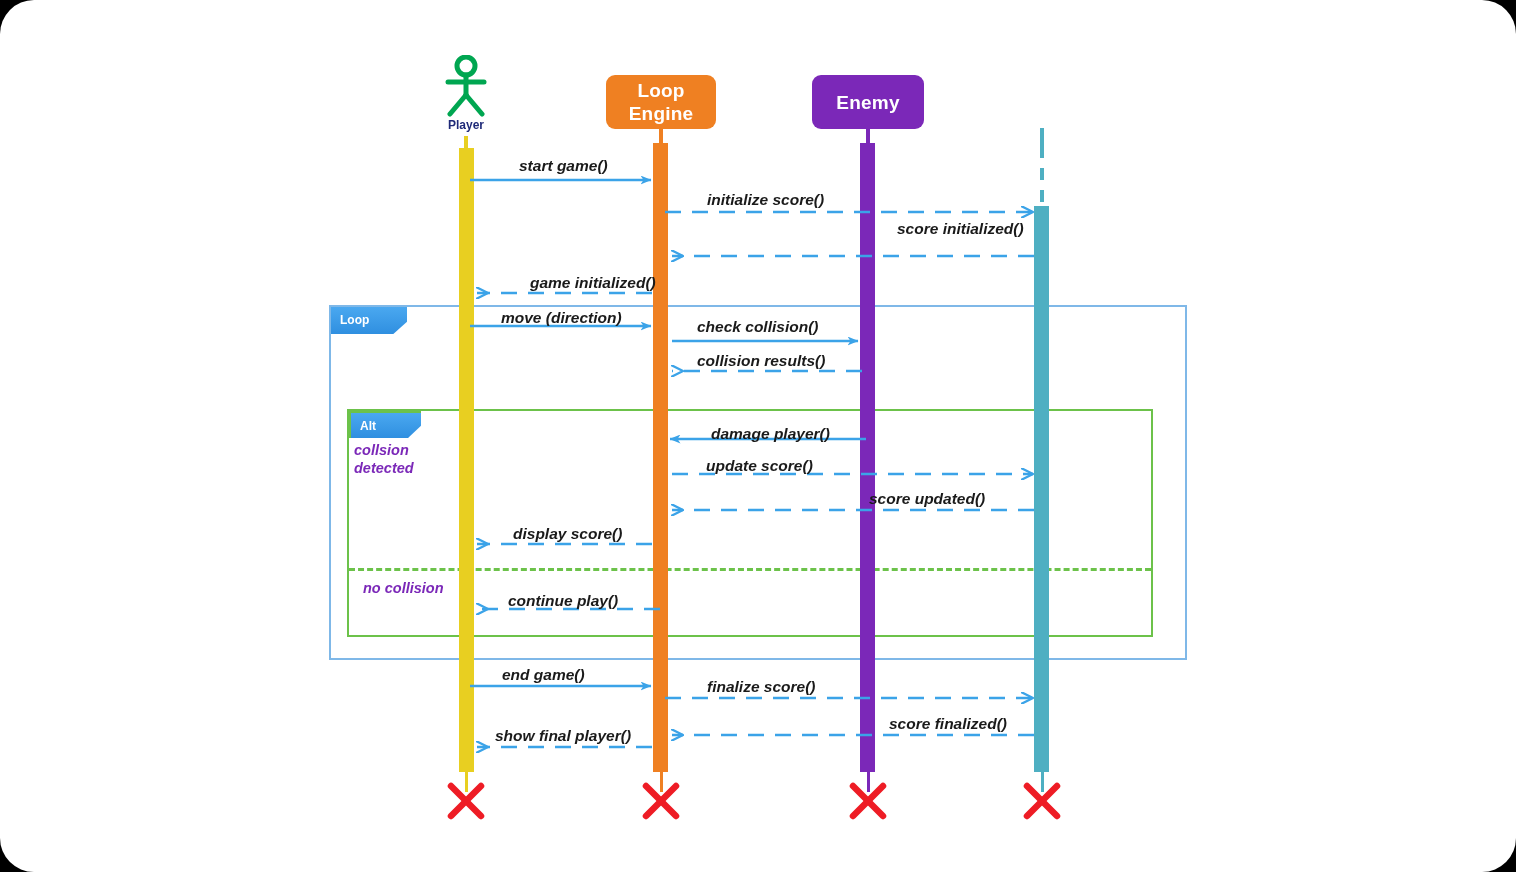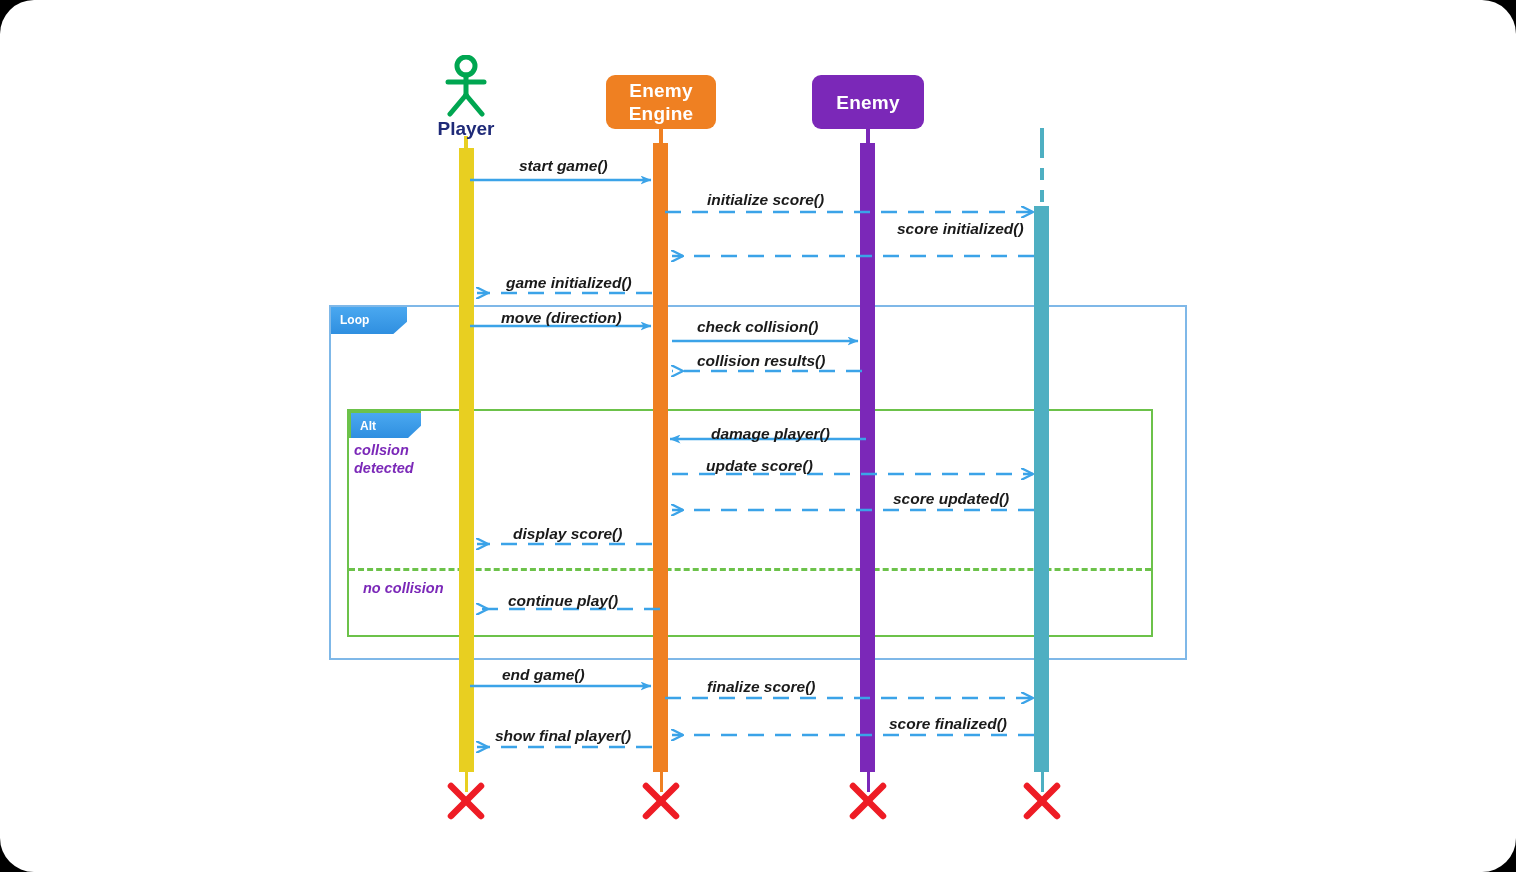--- a/index.html
+++ b/index.html
@@ -35,21 +35,21 @@
     color: #ffffff;
     font-weight: bold;
     font-size: 19px;
     line-height: 23px;
     letter-spacing: .2px;
   }
   .actor-label {
     position: absolute;
     color: #1f2a78;
     font-weight: bold;
-    font-size: 19px;
+    font-size: 12px;
     text-align: center;
     white-space: nowrap;
   }
 
   
   .stem { position: absolute; width: 4px; }
   .lifeline-dash { position: absolute; width: 4px; }
   .activation { position: absolute; width: 15px; }
   .tail { position: absolute; width: 3px; }
 
@@ -136,21 +136,21 @@
       <circle cx="26" cy="11" r="9" fill="none" stroke="#00a651" stroke-width="5"></circle>
       <line x1="26" y1="20" x2="26" y2="40" stroke="#00a651" stroke-width="5" stroke-linecap="round"></line>
       <line x1="8" y1="27" x2="44" y2="27" stroke="#00a651" stroke-width="5" stroke-linecap="round"></line>
       <line x1="26" y1="40" x2="10" y2="59" stroke="#00a651" stroke-width="5" stroke-linecap="round"></line>
       <line x1="26" y1="40" x2="42" y2="59" stroke="#00a651" stroke-width="5" stroke-linecap="round"></line>
     </svg>
   </div>
   <div class="actor-label" style="left:416px; top:118px; width:100px;">Player</div>
 
   <div class="pbox" style="left:606px; top:75px; width:110px; height:54px; background:#ef8022;">
-    <span>Enemy Engine</span>
+    <span>Loop Engine</span>
   </div>
 
   <div class="pbox" style="left:812px; top:75px; width:112px; height:54px; background:#7b28b8;">
     <span>Enemy</span>
   </div>
 
 
   <svg class="arrowlayer">
     <defs>
       <marker id="ah-r" markerWidth="11" markerHeight="9" refX="10.5" refY="4.5" orient="auto" markerUnits="userSpaceOnUse">
@@ -196,27 +196,27 @@
     <line x1="665" y1="698" x2="1033" y2="698" stroke="#3ba3e8" stroke-width="2.6" stroke-dasharray="16 11" marker-end="url(#ah-open-r)"></line>
 
     <line x1="1034" y1="735" x2="672" y2="735" stroke="#3ba3e8" stroke-width="2.6" stroke-dasharray="16 11" marker-end="url(#ah-open)"></line>
 
     <line x1="652" y1="747" x2="477" y2="747" stroke="#3ba3e8" stroke-width="2.6" stroke-dasharray="16 11" marker-end="url(#ah-open)"></line>
   </svg>
 
   <div class="msg-label" style="left:519px;  top:157px;">start game()</div>
   <div class="msg-label" style="left:707px;  top:191px;">initialize score()</div>
   <div class="msg-label" style="left:897px;  top:220px;">score initialized()</div>
-  <div class="msg-label" style="left:506px;  top:274px;font-style:italic;">game initialized()</div>
+  <div class="msg-label" style="left:530px;  top:274px;font-style:italic;">game initialized()</div>
   <div class="msg-label" style="left:501px;  top:309px;">move (direction)</div>
   <div class="msg-label" style="left:697px;  top:318px;">check collision()</div>
   <div class="msg-label" style="left:697px;  top:352px;">collision results()</div>
   <div class="msg-label" style="left:711px;  top:425px;">damage player()</div>
   <div class="msg-label" style="left:706px;  top:457px;">update score()</div>
-  <div class="msg-label" style="left:893px;  top:490px;">score updated()</div>
+  <div class="msg-label" style="left:869px;  top:490px;">score updated()</div>
   <div class="msg-label" style="left:513px;  top:525px;">display score()</div>
   <div class="msg-label" style="left:508px;  top:592px;">continue play()</div>
   <div class="msg-label" style="left:502px;  top:666px;">end game()</div>
   <div class="msg-label" style="left:707px;  top:678px;">finalize score()</div>
   <div class="msg-label" style="left:889px;  top:715px;">score finalized()</div>
   <div class="msg-label" style="left:495px;  top:727px;">show final player()</div>
 
   <svg class="xmark" style="left:447px; top:782px;" width="38" height="38" viewBox="0 0 38 38">
     <line x1="4" y1="4" x2="34" y2="34" stroke="#ee1c25" stroke-width="6.5" stroke-linecap="round"></line>
     <line x1="34" y1="4" x2="4" y2="34" stroke="#ee1c25" stroke-width="6.5" stroke-linecap="round"></line>

